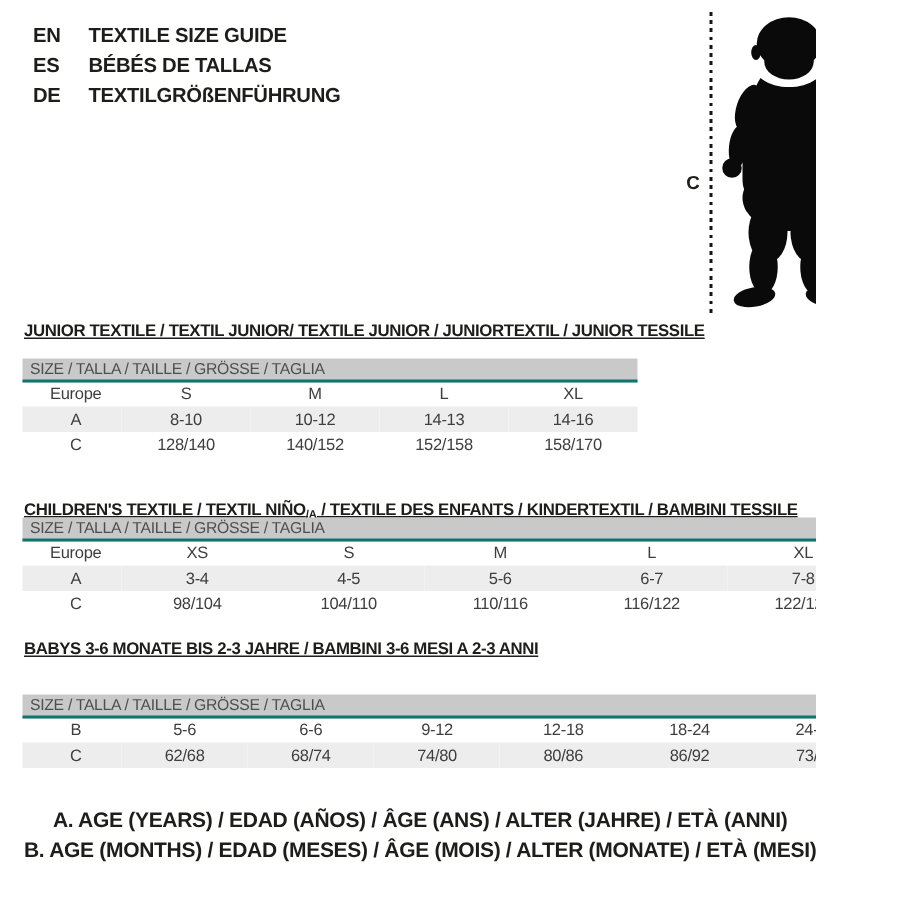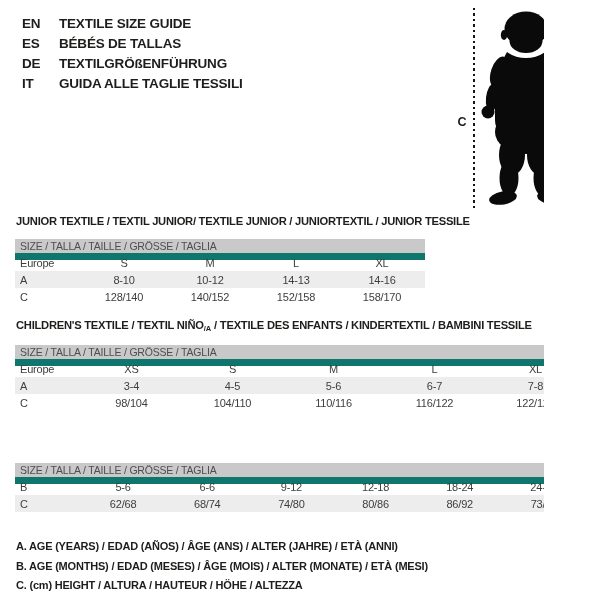--- a/index.html
+++ b/index.html
@@ -19,61 +19,58 @@
     position:absolute; left:473px; top:8px; width:2px; height:201px;
     background:repeating-linear-gradient(to bottom,#151515 0px,#151515 2.5px,transparent 2.5px,transparent 5.5px);
   }
   .figure-label { position:absolute; left:454px; top:115px; width:16px; text-align:center;
     font-weight:bold; font-size:12.5px; }
   svg.baby { position:absolute; left:481px; top:10px; }
   svg.baby ellipse, svg.baby circle, svg.baby path { fill:#0a0a0a; }
 
   
   .section-heading { position:absolute; left:16px; font-weight:bold; font-size:11.2px;
-    white-space:nowrap; letter-spacing:-0.25px; }
-  .h1 { top:215px; } .h2 { top:319px; } .h3 { top:424px; line-height:18px; }
+    white-space:nowrap; letter-spacing:-0.25px;text-decoration:underline; }
+  .h1 { top:215px; } .h2 { top:334px; } .h3 { top:424px; line-height:18px; }
   .sub { font-size:7.5px; vertical-align:-2px; letter-spacing:0; }
 
   
   .size-bar { position:absolute; left:15px; height:14px; background:#c9c9c9;
-    border-bottom:7px solid #0f766e; line-height:14px; padding-left:5px;
+    border-bottom:2px solid #0f766e; line-height:14px; padding-left:5px;
     font-size:10.5px; color:#4e4e4e; white-space:nowrap; }
   .b1 { top:239px; width:405px; } .b2 { top:345px; width:566px; } .b3 { top:463px; width:566px; }
 
   
   table.size-table { position:absolute; left:15px; border-collapse:collapse; table-layout:fixed; }
   .t1 { top:254px; width:410px; } .t2 { top:360px; width:571px; } .t3 { top:478px; width:571px; }
   td { height:17px; padding:0; font-size:11px; color:#3e3e3e; text-align:center;
     vertical-align:middle; white-space:nowrap; }
-  td.rowlabel { text-align:left; padding-left:5px; }
+  td.rowlabel { text-align:center; padding-left:5px; }
   tr.stripe td { background:#ededed; }
   col.label { width:66px; }
 
   
   .notes { position:absolute; left:16px; top:537px; }
-  .note-line { height:19.5px; line-height:19.5px; font-weight:bold; font-size:11px; white-space:nowrap; }
+  .note-line { height:19.5px; line-height:19.5px; font-weight:bold; font-size:14px; white-space:nowrap;text-align:center; }
 </style>
 </head>
 <body>
 
 <div class="canvas">
 
   <div class="lang-block">
     <div class="lang-row">
       <span class="lang-code">EN</span><span class="lang-title">TEXTILE SIZE GUIDE</span>
     </div>
     <div class="lang-row">
       <span class="lang-code">ES</span><span class="lang-title">BÉBÉS DE TALLAS</span>
     </div>
     <div class="lang-row">
       <span class="lang-code">DE</span><span class="lang-title">TEXTILGRÖßENFÜHRUNG</span>
     </div>
-    <div class="lang-row">
-      <span class="lang-code">IT</span><span class="lang-title">GUIDA ALLE TAGLIE TESSILI</span>
-    </div>
   </div>
 
   <div class="dash-line"></div>
   <div class="figure-label">C</div>
   <svg class="baby" width="94" height="198" viewBox="0 0 94 198" aria-hidden="true">
 
     <ellipse cx="45" cy="19" rx="21.5" ry="17.5"></ellipse>
     <ellipse cx="45" cy="31" rx="16.5" ry="12"></ellipse>
     <ellipse cx="23" cy="25" rx="3.2" ry="5"></ellipse>
     <ellipse cx="67" cy="25" rx="3.2" ry="5"></ellipse>
@@ -172,20 +169,21 @@
         <td>98/104</td>
         <td>104/110</td>
         <td>110/116</td>
         <td>116/122</td>
         <td>122/128</td>
       </tr>
     </tbody>
   </table>
 
   <div class="section-heading h3">
+    <div>BABYS 3-6 MONATE BIS 2-3 JAHRE / BAMBINI 3-6 MESI A 2-3 ANNI</div>
   </div>
   <div class="size-bar b3">
     <span>SIZE / TALLA / TAILLE / GRÖSSE / TAGLIA</span>
   </div>
   <table class="size-table t3">
     <colgroup>
         <col class="label">
         <col>
         <col>
         <col>
@@ -211,16 +209,15 @@
         <td>80/86</td>
         <td>86/92</td>
         <td>73/98</td>
       </tr>
     </tbody>
   </table>
 
   <div class="notes">
     <div class="note-line">A. AGE (YEARS) / EDAD (AÑOS) / ÂGE (ANS) / ALTER (JAHRE) / ETÀ (ANNI)</div>
     <div class="note-line">B. AGE (MONTHS) / EDAD (MESES) / ÂGE (MOIS) / ALTER (MONATE) / ETÀ (MESI)</div>
-    <div class="note-line">C. (cm) HEIGHT / ALTURA / HAUTEUR / HÖHE / ALTEZZA</div>
   </div>
 
 </div>
 
 </body></html>

